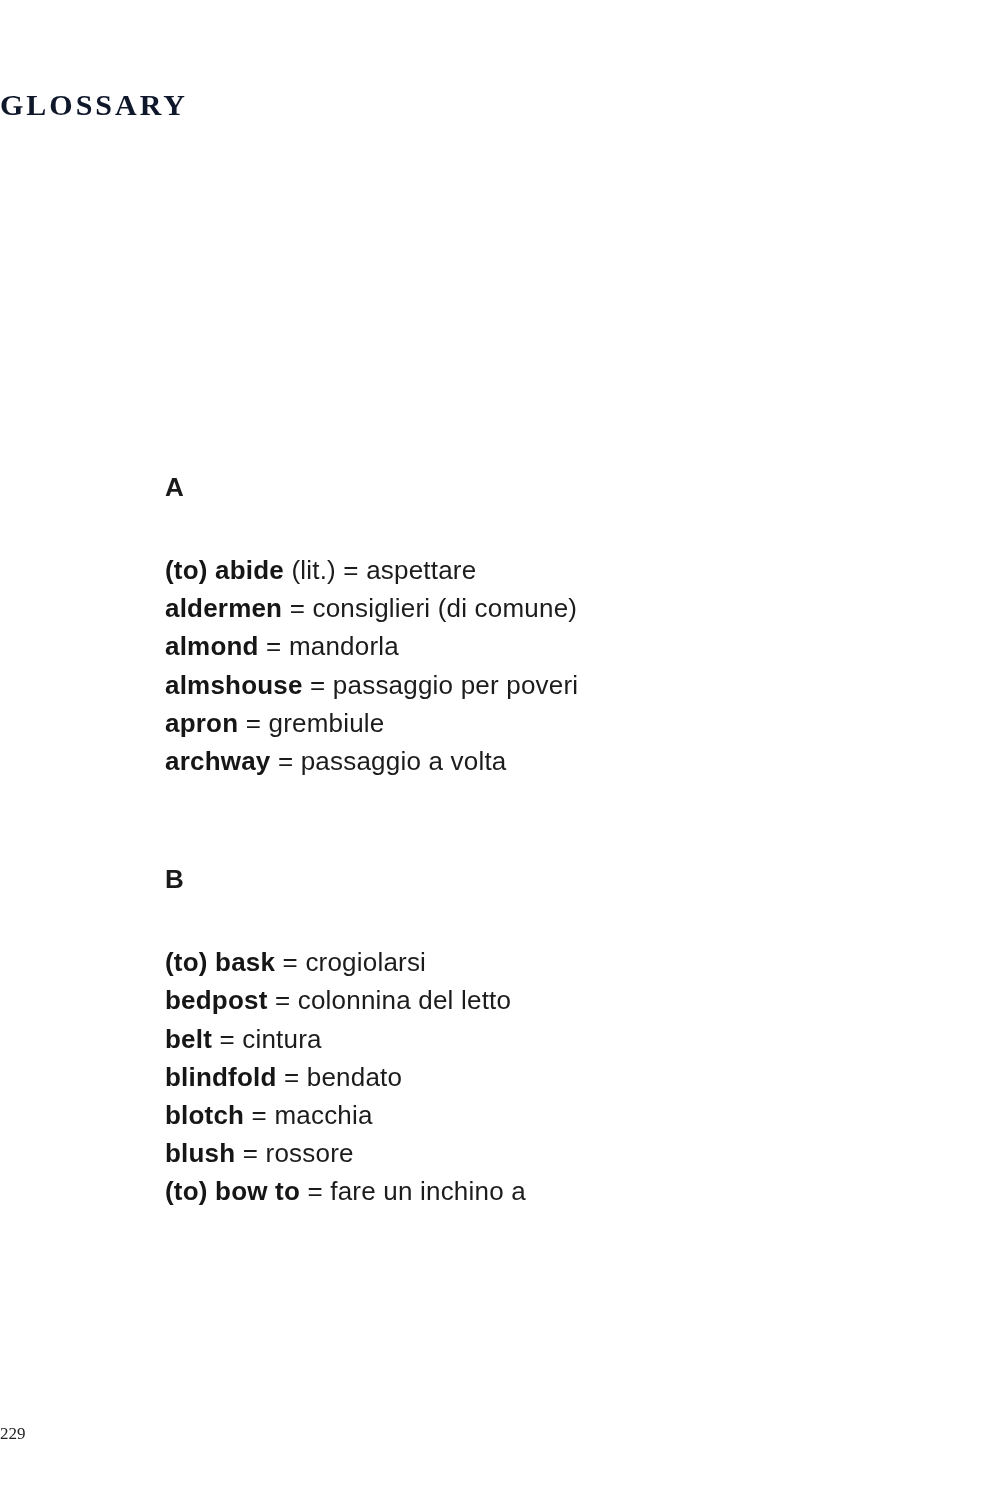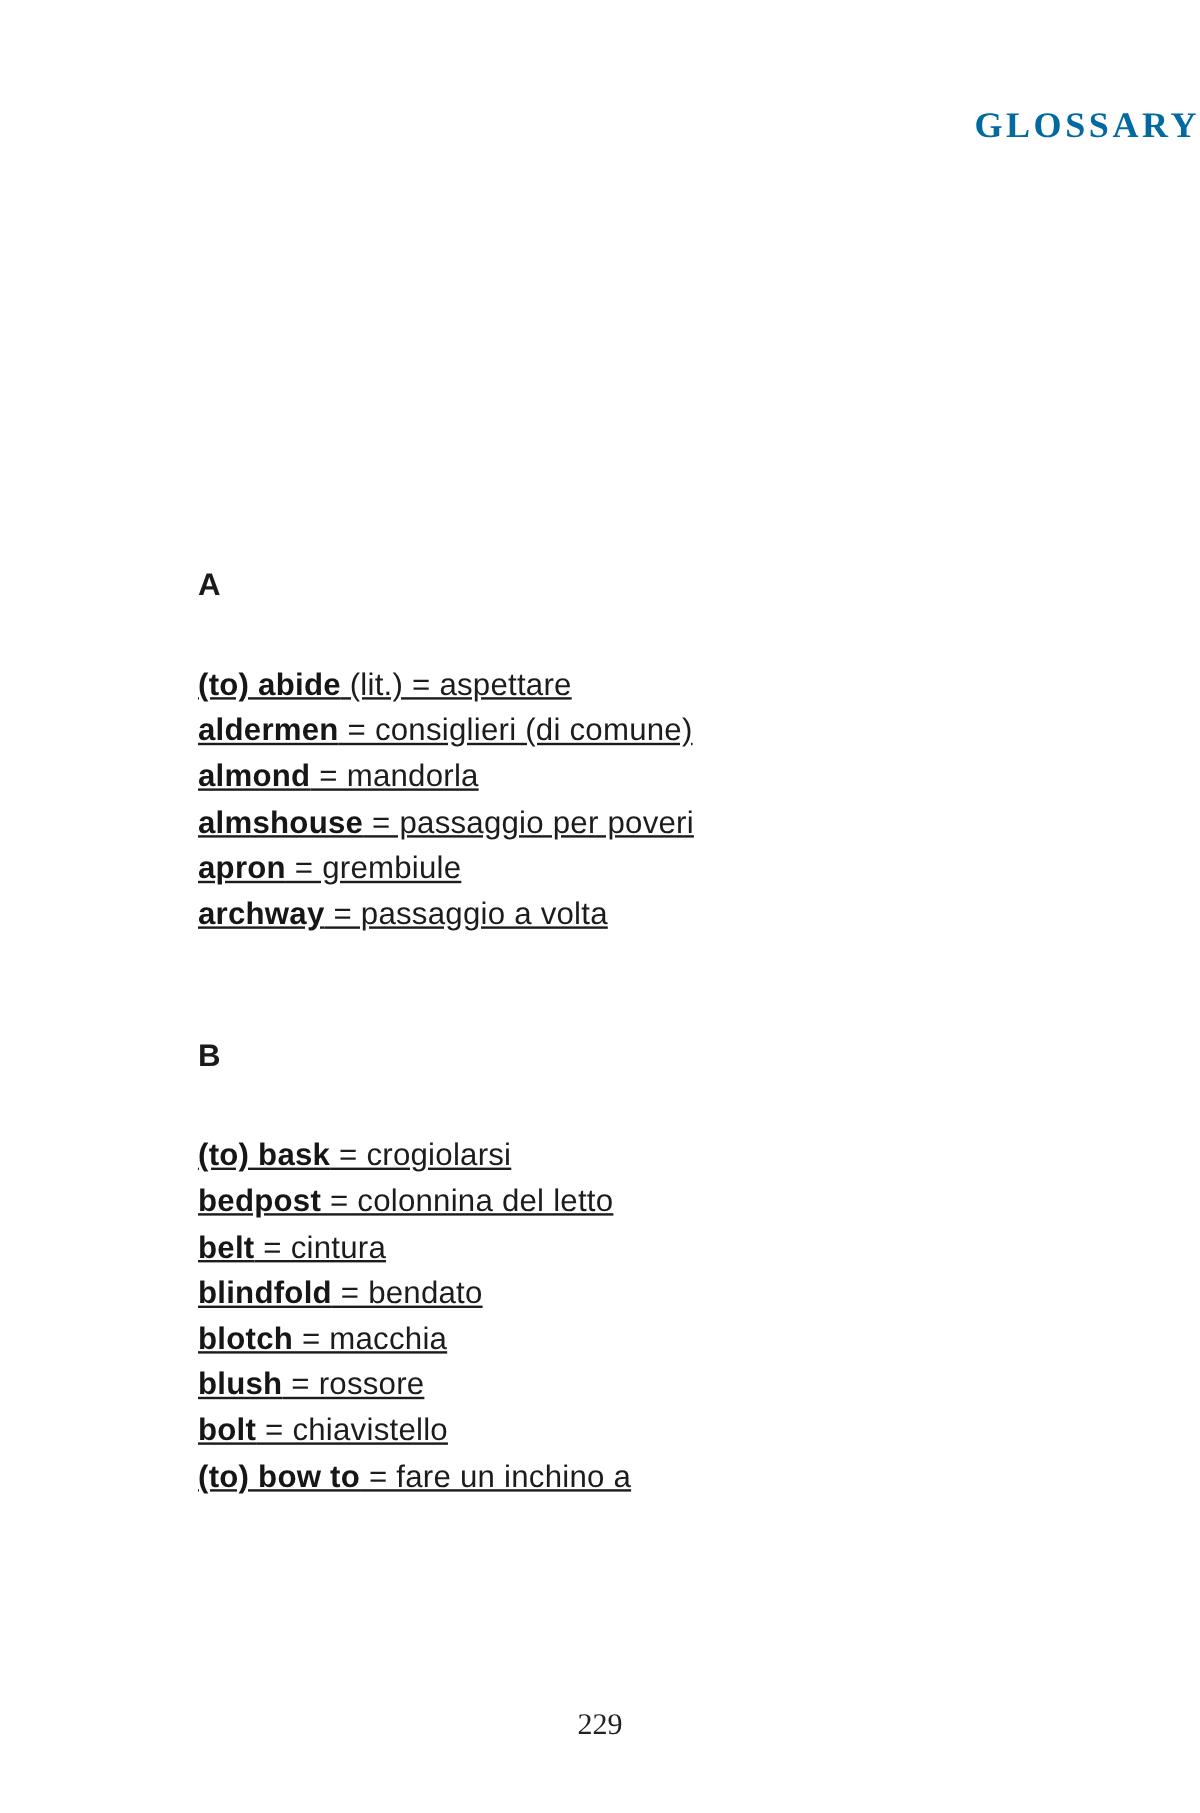--- a/index.html
+++ b/index.html
@@ -7,56 +7,54 @@
   body {
     width: 1000px;
     height: 1511px;
     position: relative;
     font-family: "Liberation Sans", sans-serif;
     color: #1c1c1c;
     overflow: hidden;
   }
   .page-title {
     padding-top: 88px;
-    text-align: right;
+    text-align: left;
     font-family: "Liberation Serif", serif;
     font-weight: 700;
     font-size: 30px;
     letter-spacing: 3px;
-    color: #0369a1;
+    color: #0f172a;
   }
   .content {
     padding-left: 165px;
     padding-right: 80px;
   }
   .section-letter {
     font-weight: 700;
     font-size: 26px;
     color: #1a1a1a;
   }
   .letter-a { margin-top: 350px; }
   .letter-b { margin-top: 84px; }
   .entries { margin-top: 48px; }
   .entry {
     font-size: 26px;
     line-height: 38.2px;
     letter-spacing: 0.2px;
     white-space: nowrap;
-    text-decoration: underline;
   }
   .term { font-weight: 700; color: #161616; }
   .rest { font-weight: 400; color: #1c1c1c; }
   .page-number {
     position: absolute;
     top: 1424px;
     left: 0;
     width: 100%;
-    text-align: center;
     font-family: "Liberation Serif", serif;
-    font-size: 25px;
+    font-size: 17px;
     color: #222222;
   }
 </style>
 </head>
 <body>
 
 <div class="page-title">GLOSSARY</div>
 
 <div class="content">
 
@@ -73,19 +71,18 @@
 
   <div class="section-letter letter-b">B</div>
 
   <div class="entries">
     <div class="entry"><span class="term">(to) bask</span><span class="rest"> = crogiolarsi</span></div>
     <div class="entry"><span class="term">bedpost</span><span class="rest"> = colonnina del letto</span></div>
     <div class="entry"><span class="term">belt</span><span class="rest"> = cintura</span></div>
     <div class="entry"><span class="term">blindfold</span><span class="rest"> = bendato</span></div>
     <div class="entry"><span class="term">blotch</span><span class="rest"> = macchia</span></div>
     <div class="entry"><span class="term">blush</span><span class="rest"> = rossore</span></div>
-    <div class="entry"><span class="term">bolt</span><span class="rest"> = chiavistello</span></div>
     <div class="entry"><span class="term">(to) bow to</span><span class="rest"> = fare un inchino a</span></div>
   </div>
 
 </div>
 
 <div class="page-number">229</div>
 
 </body></html>

